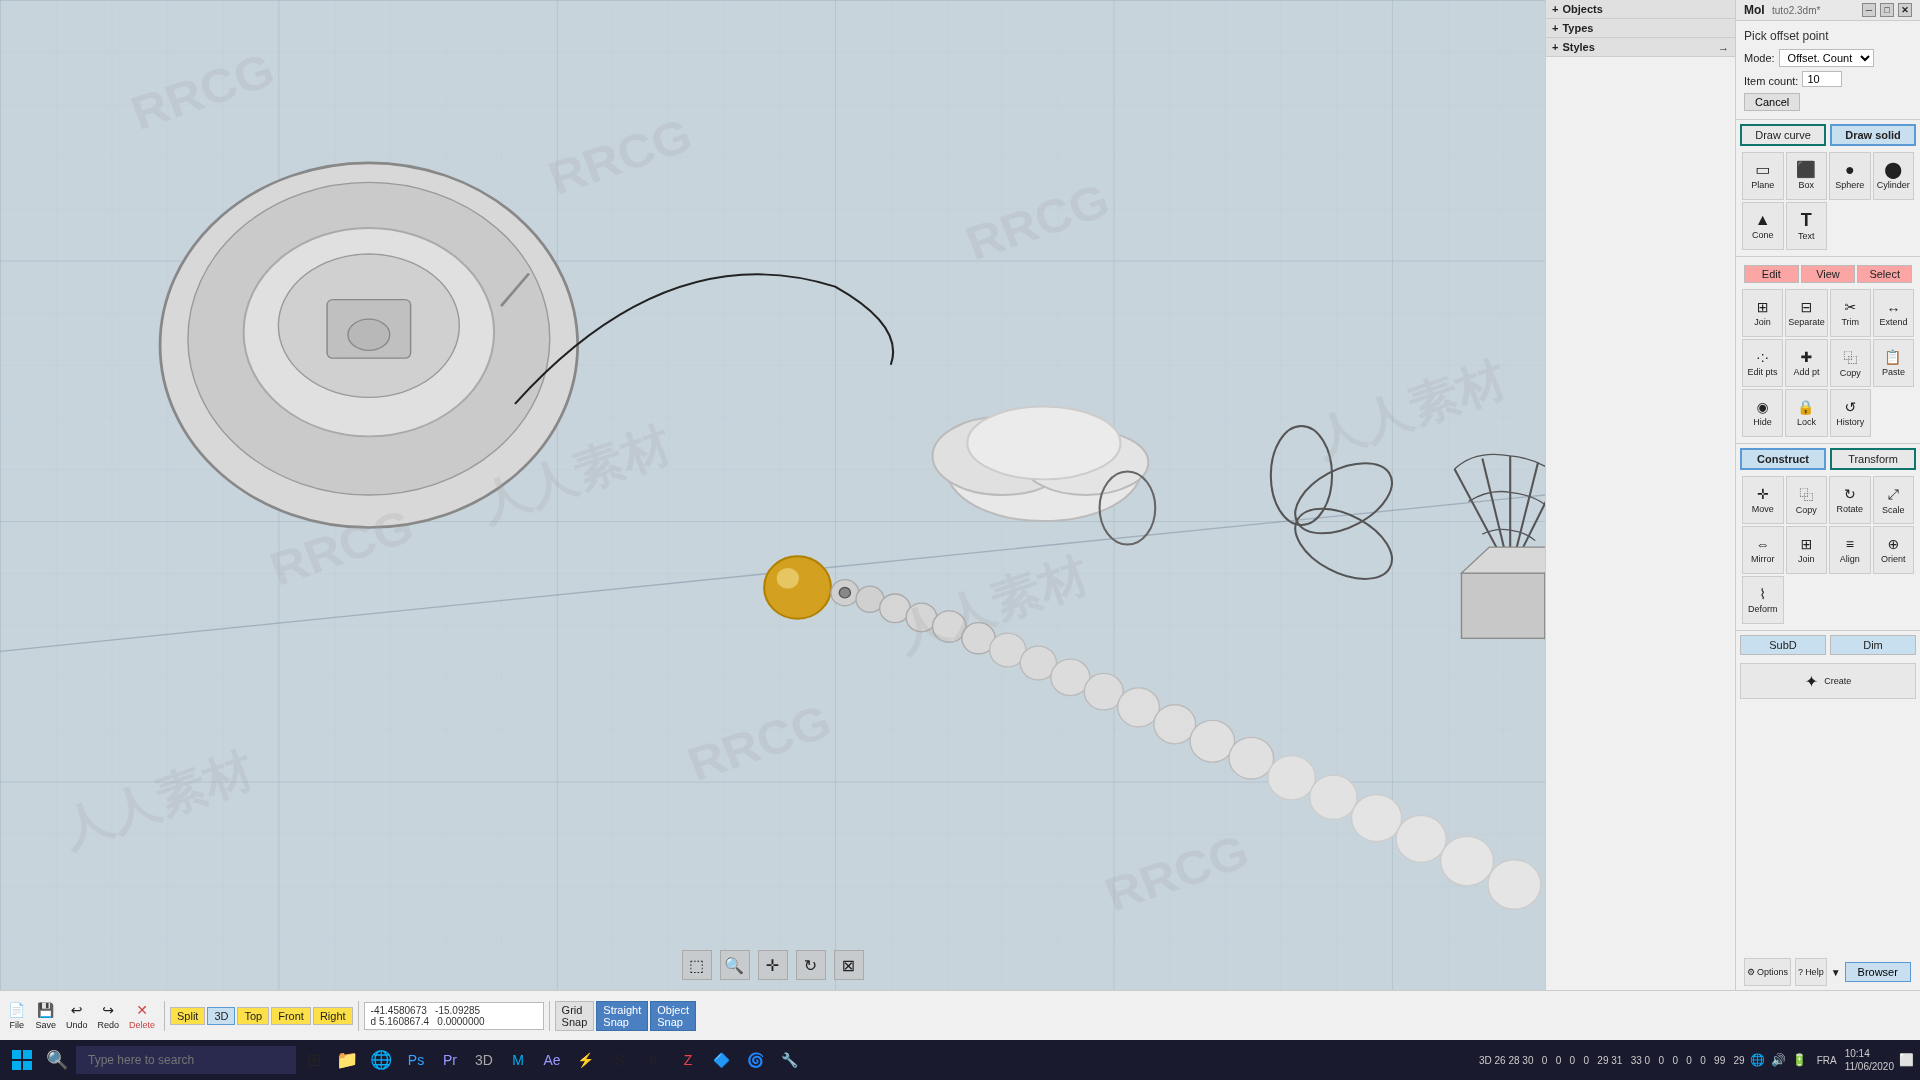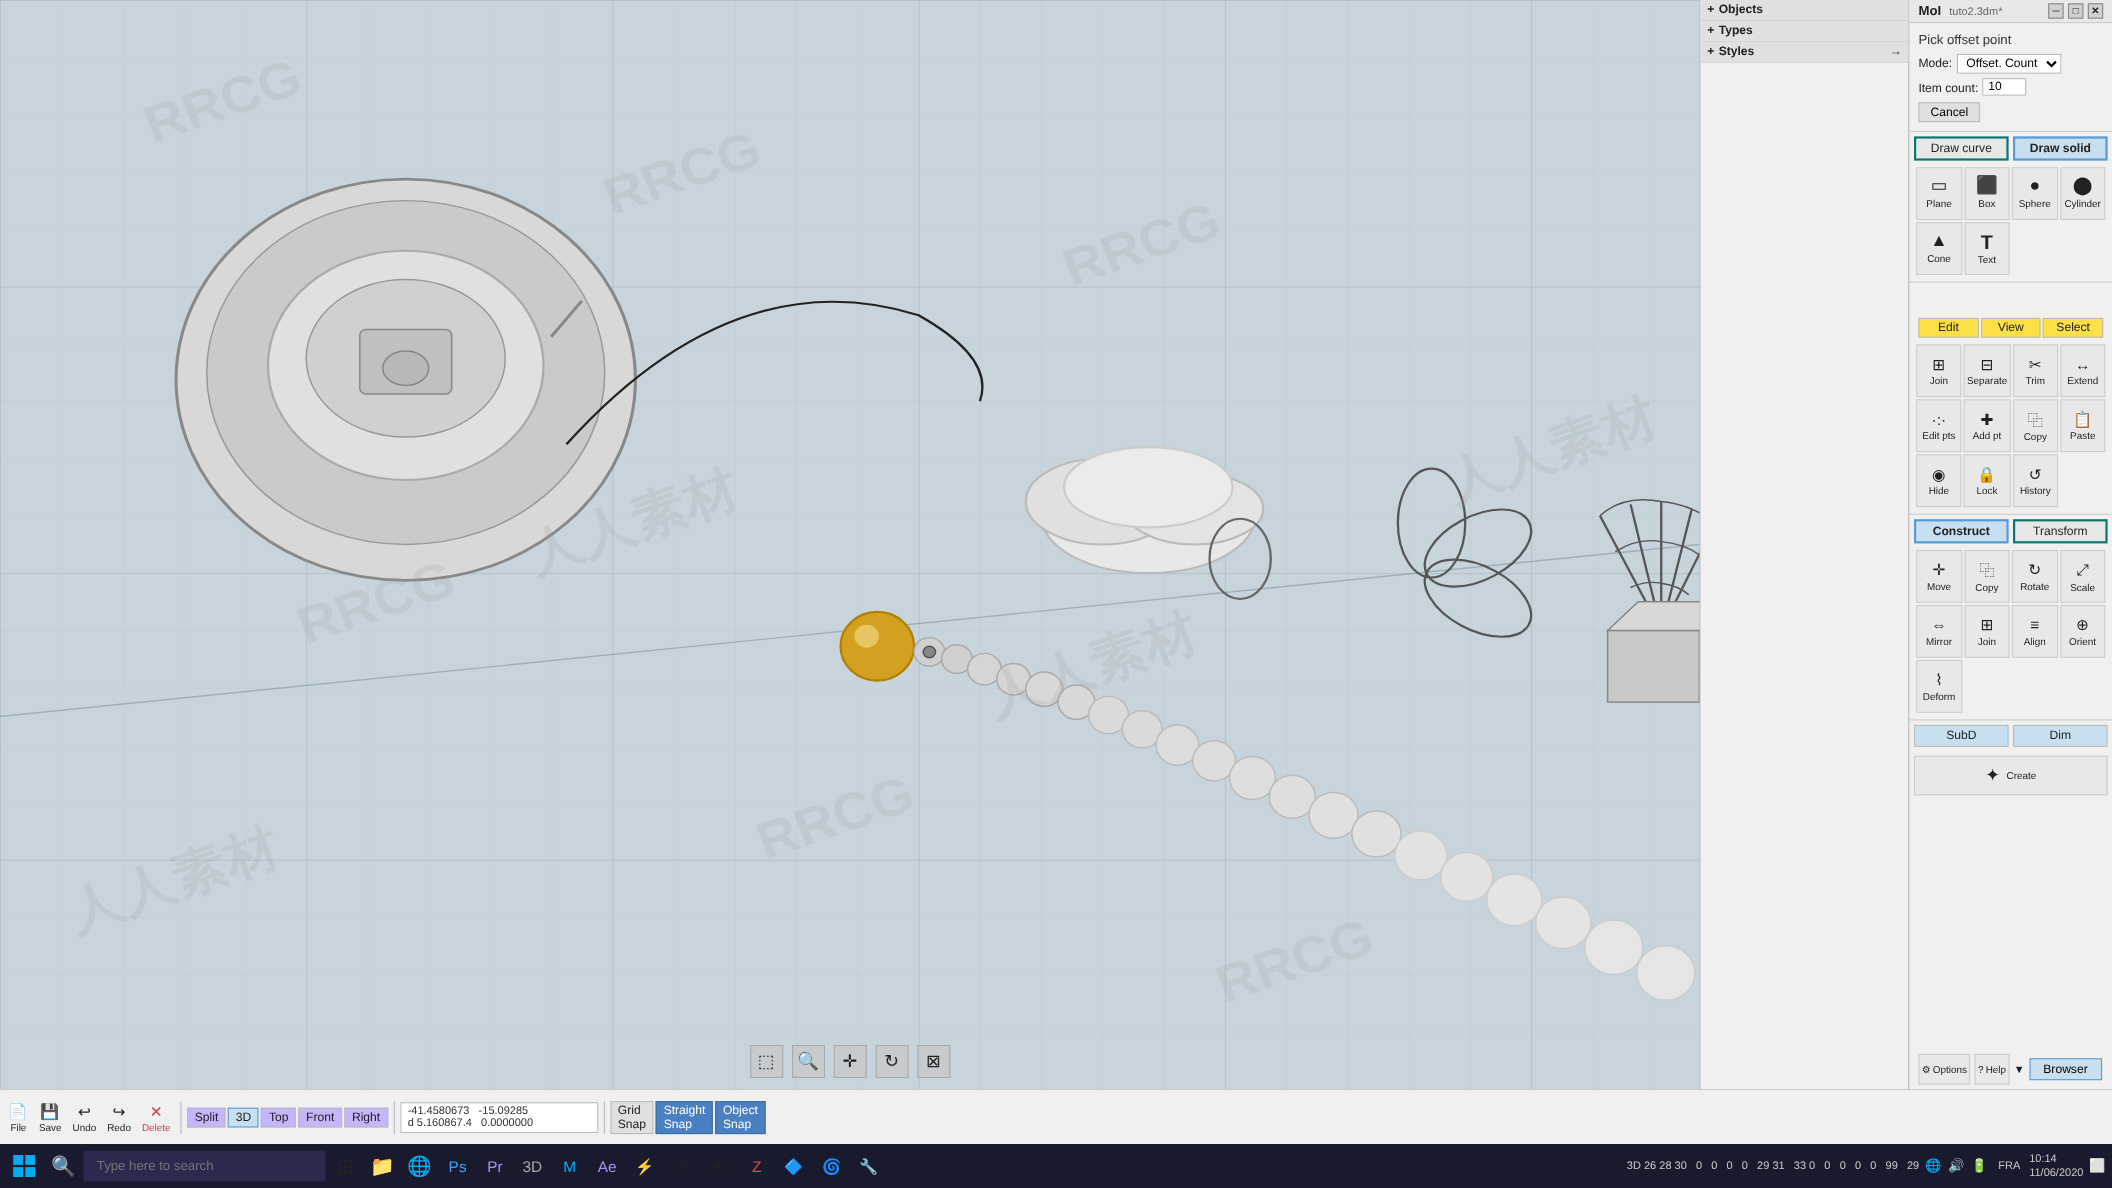--- a/index.html
+++ b/index.html
@@ -14,21 +14,21 @@
 
     
     .viewport-label { position: absolute; top: 8px; left: 8px; font-size: 13px; font-weight: bold; color: #333; }
     .viewport-url { position: absolute; top: 12px; left: 50%; transform: translateX(-50%); color: rgba(150,150,150,0.5); font-size: 14px; }
 
     
     .viewport-svg { position: absolute; top: 0; left: 0; width: 100%; height: 100%; }
 
     
     .bottom-toolbar { height: 50px; background: #f0f0f0; border-top: 1px solid #ccc; display: flex; align-items: center; padding: 0 4px; gap: 2px; }
-    .toolbar-btn { background: #c4b5fd; border: 1px solid #bbb; padding: 2px 6px; font-size: 11px; cursor: pointer; color: #222; white-space: nowrap; }
+    .toolbar-btn { background: #fde047; border: 1px solid #bbb; padding: 2px 6px; font-size: 11px; cursor: pointer; color: #222; white-space: nowrap; }
     .toolbar-btn.active { background: #c8dff0; border-color: #5b9bd5; }
     .toolbar-sep { width: 1px; height: 30px; background: #bbb; margin: 0 3px; }
     .coords-display { background: #fff; border: 1px solid #bbb; padding: 2px 6px; font-size: 10px; min-width: 180px; color: #333; }
     .snap-btn { background: #4a7fc1; color: white; border: 1px solid #3a6fa8; padding: 2px 6px; font-size: 11px; cursor: pointer; }
     .snap-btn-inactive { background: #e0e0e0; border: 1px solid #bbb; padding: 2px 6px; font-size: 11px; cursor: pointer; }
 
     
     .viewport-nav { position: absolute; bottom: 10px; left: 50%; transform: translateX(-50%); display: flex; gap: 8px; align-items: center; }
     .nav-icon { width: 30px; height: 30px; background: rgba(200,200,200,0.7); border: 1px solid #aaa; display: flex; align-items: center; justify-content: center; font-size: 16px; cursor: pointer; }
 
@@ -53,21 +53,21 @@
     .tool-section-header { display: flex; gap: 4px; margin-bottom: 4px; }
     .tab-btn { flex: 1; padding: 3px 6px; font-size: 11px; cursor: pointer; border: 2px solid #0f766e; text-align: center; }
     .tab-btn.active { background: #c8dff0; border-color: #5b9bd5; font-weight: bold; }
     .tab-btn.inactive { background: #e8e8e8; }
 
     .tools-grid { display: grid; grid-template-columns: repeat(4, 1fr); gap: 2px; padding: 2px; }
     .tool-btn { display: flex; flex-direction: column; align-items: center; justify-content: center; padding: 4px 2px; background: #e8e8e8; border: 1px solid #ccc; cursor: pointer; min-height: 48px; font-size: 9px; text-align: center; gap: 2px; }
     .tool-icon { font-size: 16px; line-height: 1; }
 
     .edit-view-select-row { display: flex; gap: 2px; padding: 4px; }
-    .small-tab { flex: 1; text-align: center; padding: 2px; font-size: 11px; cursor: pointer; border: 1px solid #bbb; background: #fde047; margin-top: 24px; }
+    .small-tab { flex: 1; text-align: center; padding: 2px; font-size: 11px; cursor: pointer; border: 1px solid #bbb; background: #fca5a5; }
 
     
     .subd-dim-row { display: flex; gap: 4px; padding: 4px; }
     .subd-btn { flex: 1; padding: 3px; text-align: center; font-size: 11px; cursor: pointer; border: 1px solid #bbb; background: #c8dff0; }
 
     
     .browser-area { margin-top: auto; padding: 4px; display: flex; justify-content: flex-end; }
     .browser-btn { background: #c8dff0; border: 1px solid #5b9bd5; padding: 3px 12px; font-size: 11px; cursor: pointer; }
 
     

